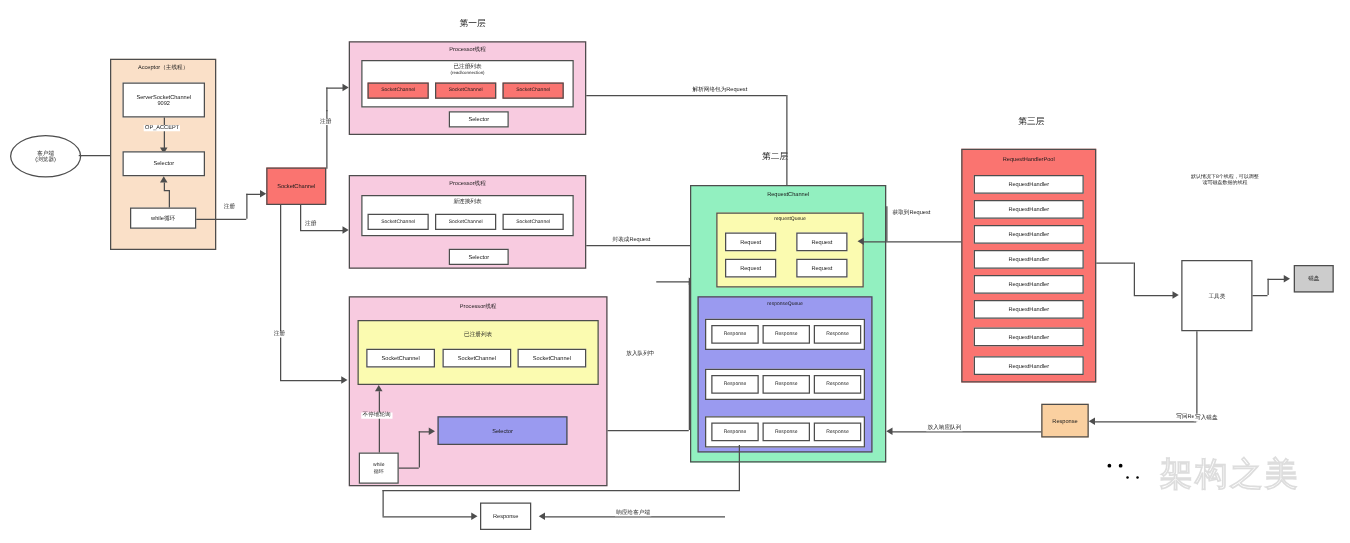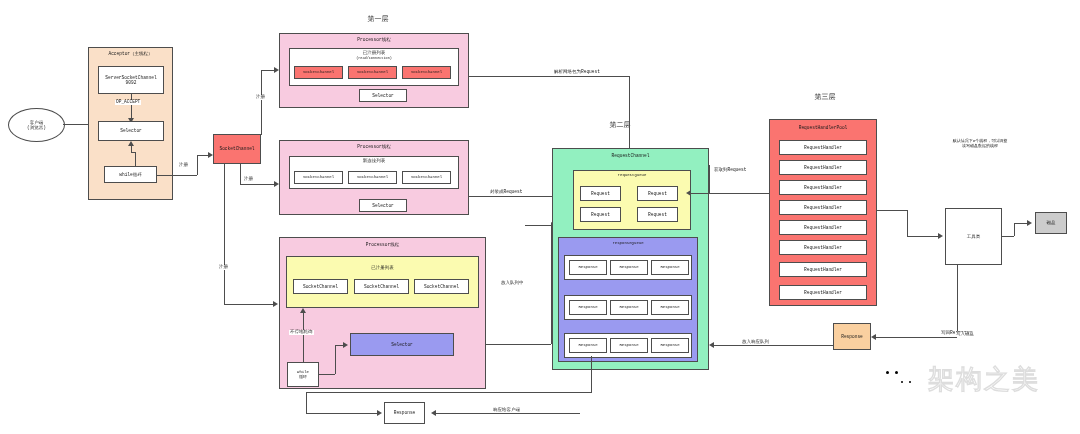--- a/index.html
+++ b/index.html
@@ -5,21 +5,21 @@
   html, body {
     margin: 0;
     padding: 0;
     background: #ffffff;
   }
   #canvas {
     position: relative;
     width: 1077px;
     height: 434px;
     background: #ffffff;
-    font-family: Liberation Mono, monospace;
+    font-family: Liberation Sans, sans-serif;
     overflow: hidden;
   }
   .box {
     position: absolute;
     box-sizing: border-box;
     border: 1px solid #4d4d4d;
     display: flex;
     align-items: center;
     justify-content: center;
     text-align: center;

